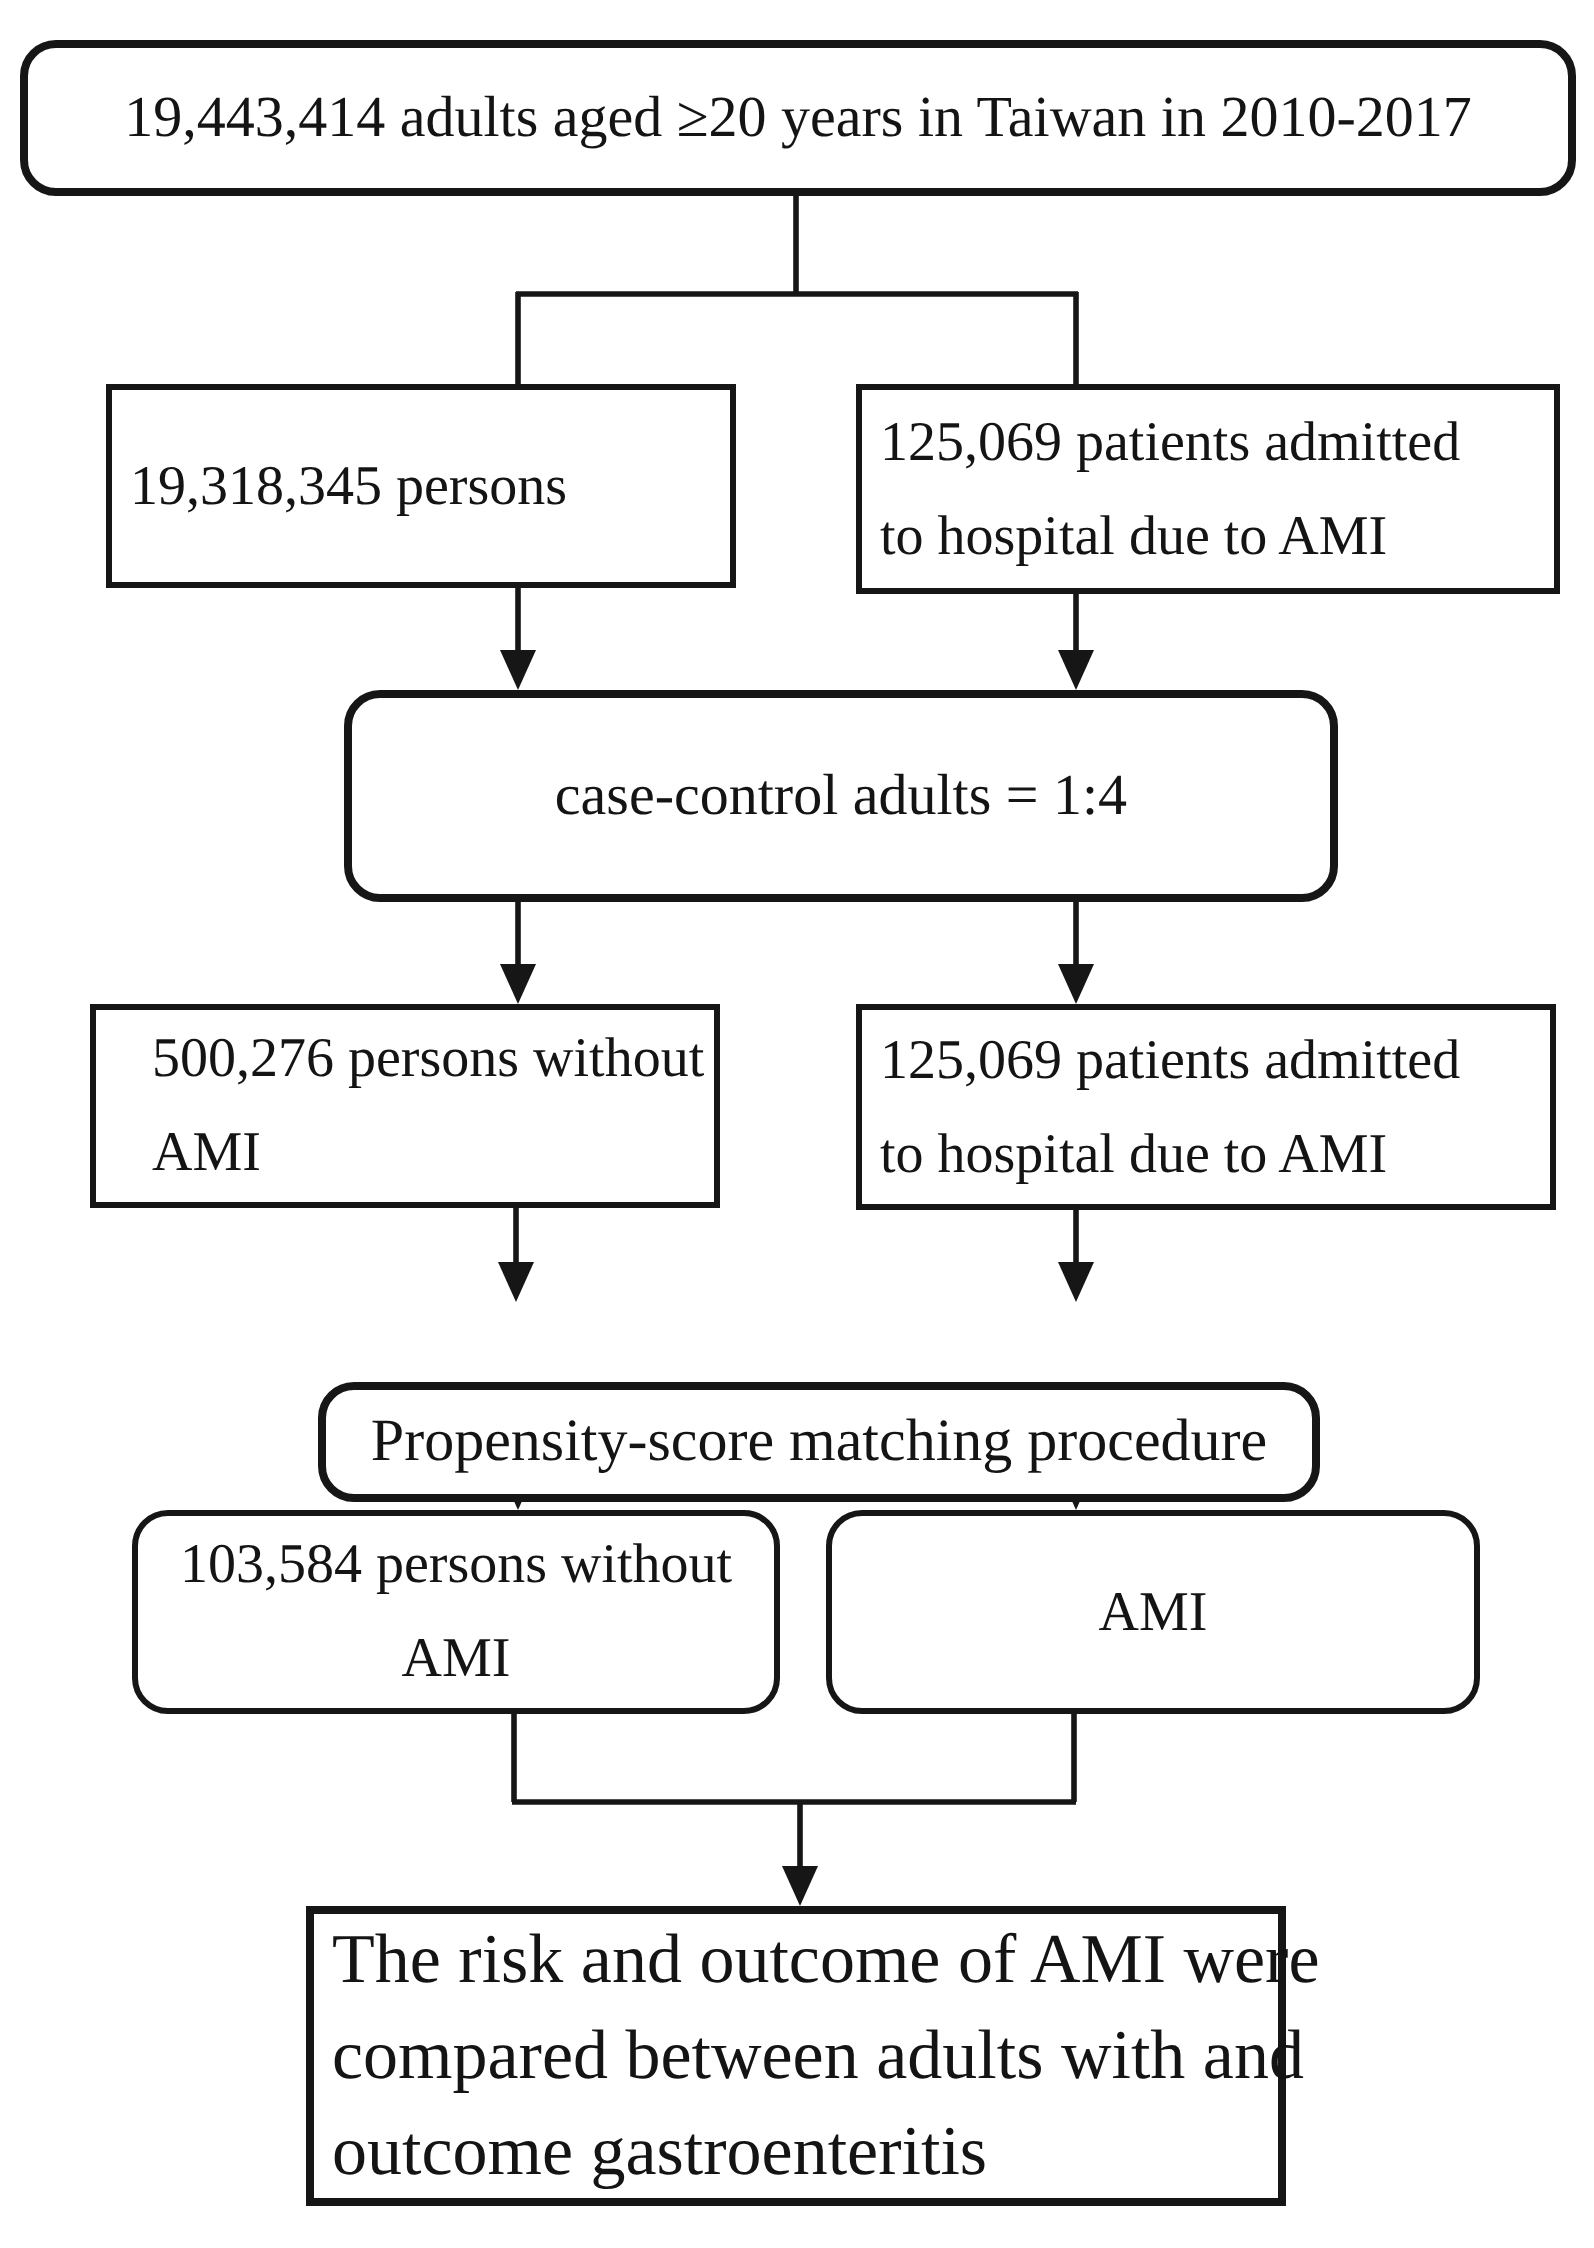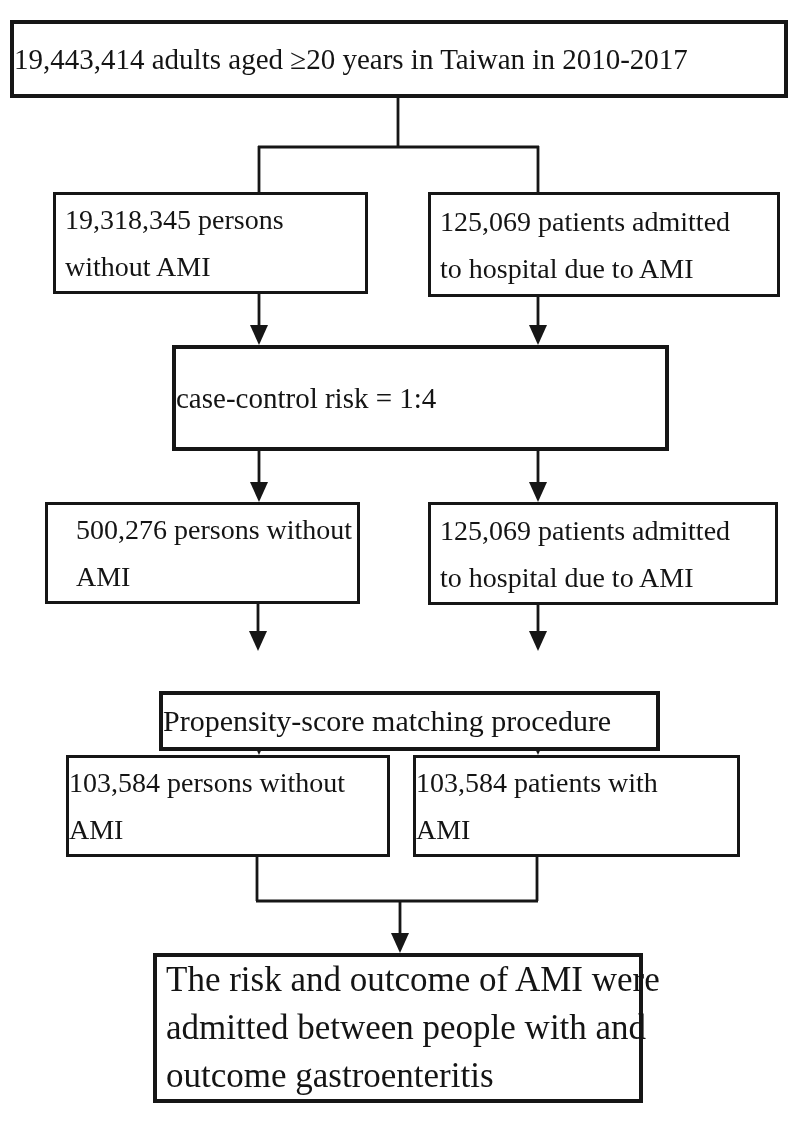--- a/index.html
+++ b/index.html
@@ -22,21 +22,21 @@
     position: absolute;
     box-sizing: border-box;
     background: #ffffff;
     border: 3px solid #161616;
     display: flex;
     flex-direction: column;
     justify-content: center;
   }
   .box .line { white-space: nowrap; }
   .box.align-left  { padding-left: 9px; padding-right: 4px; text-align: left; }
-  .box.align-center{ text-align: center; align-items: flex-start; }
+  .box.align-center{ text-align: center; align-items: center; border-radius: 18px; }
 
   #b-pop  { left:10px;  top:20px;  width:778px; height:78px;  border-width:4px; font-size:29px; }
   #b-l2   { left:53px;  top:192px; width:315px; height:102px; font-size:28px; line-height:47px; }
   #b-r2   { left:428px; top:192px; width:352px; height:105px; font-size:28px; line-height:47px; }
   #b-freq { left:172px; top:345px; width:497px; height:106px; border-width:4px; font-size:29px; line-height:50px; }
   #b-l4   { left:45px;  top:502px; width:315px; height:102px; font-size:28px; line-height:47px;padding-left:28px; }
   #b-r4   { left:428px; top:502px; width:350px; height:103px; font-size:28px; line-height:47px; }
   #b-prop { left:159px; top:651px; width:501px; height:60px;  border-width:4px; font-size:30px;margin-top:40px; }
   #b-l6   { left:66px;  top:755px; width:324px; height:102px; font-size:28px; line-height:47px; }
   #b-r6   { left:413px; top:755px; width:327px; height:102px; font-size:28px; line-height:47px; }
@@ -78,30 +78,29 @@
       <path d="M400,953 L391,933 L409,933 Z"></path>
     </g>
   </svg>
 
   <div class="box align-center" id="b-pop">
     <div class="line">19,443,414 adults aged ≥20 years in Taiwan in 2010-2017</div>
   </div>
 
   <div class="box align-left" id="b-l2">
     <div class="line">19,318,345 persons</div>
-    <div class="line">without AMI</div>
   </div>
 
   <div class="box align-left" id="b-r2">
     <div class="line">125,069 patients admitted</div>
     <div class="line">to hospital due to AMI</div>
   </div>
 
   <div class="box align-center" id="b-freq">
-    <div class="line">case-control risk = 1:4</div>
+    <div class="line">case-control adults = 1:4</div>
   </div>
 
   <div class="box align-left" id="b-l4">
     <div class="line">500,276 persons without</div>
     <div class="line">AMI</div>
   </div>
 
   <div class="box align-left" id="b-r4">
     <div class="line">125,069 patients admitted</div>
     <div class="line">to hospital due to AMI</div>
@@ -110,23 +109,22 @@
   <div class="box align-center" id="b-prop">
     <div class="line">Propensity-score matching procedure</div>
   </div>
 
   <div class="box align-center" id="b-l6">
     <div class="line">103,584 persons without</div>
     <div class="line">AMI</div>
   </div>
 
   <div class="box align-center" id="b-r6">
-    <div class="line">103,584 patients with</div>
     <div class="line">AMI</div>
   </div>
 
   <div class="box align-left" id="b-out">
     <div class="line">The risk and outcome of AMI were</div>
-    <div class="line">admitted between people with and</div>
+    <div class="line">compared between adults with and</div>
     <div class="line">outcome gastroenteritis</div>
   </div>
 
 </div>
 
 </body></html>

